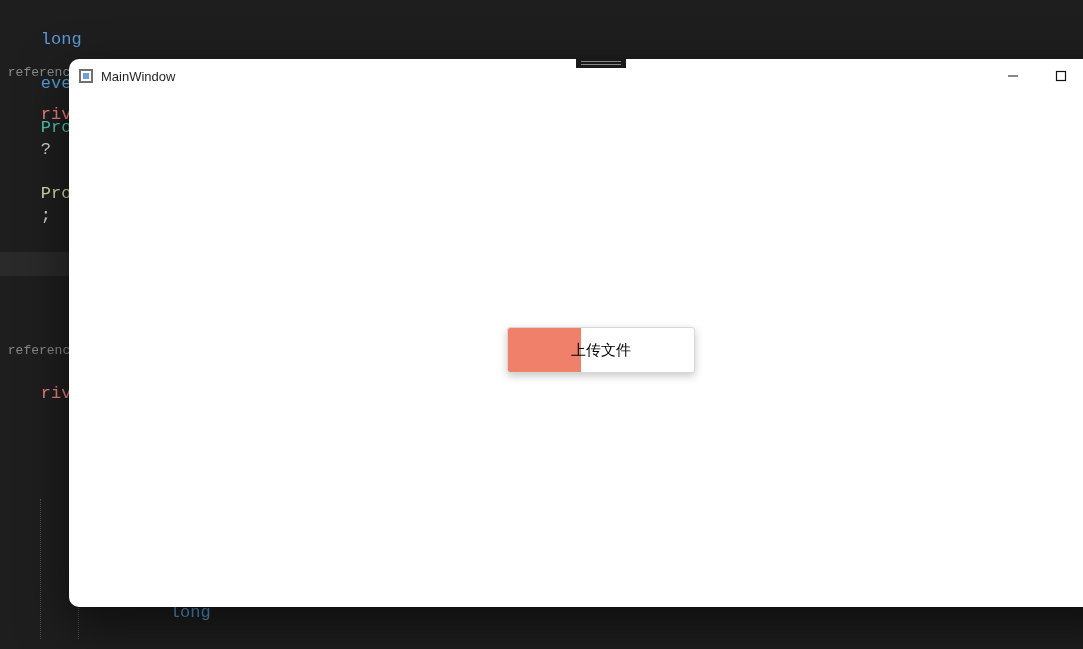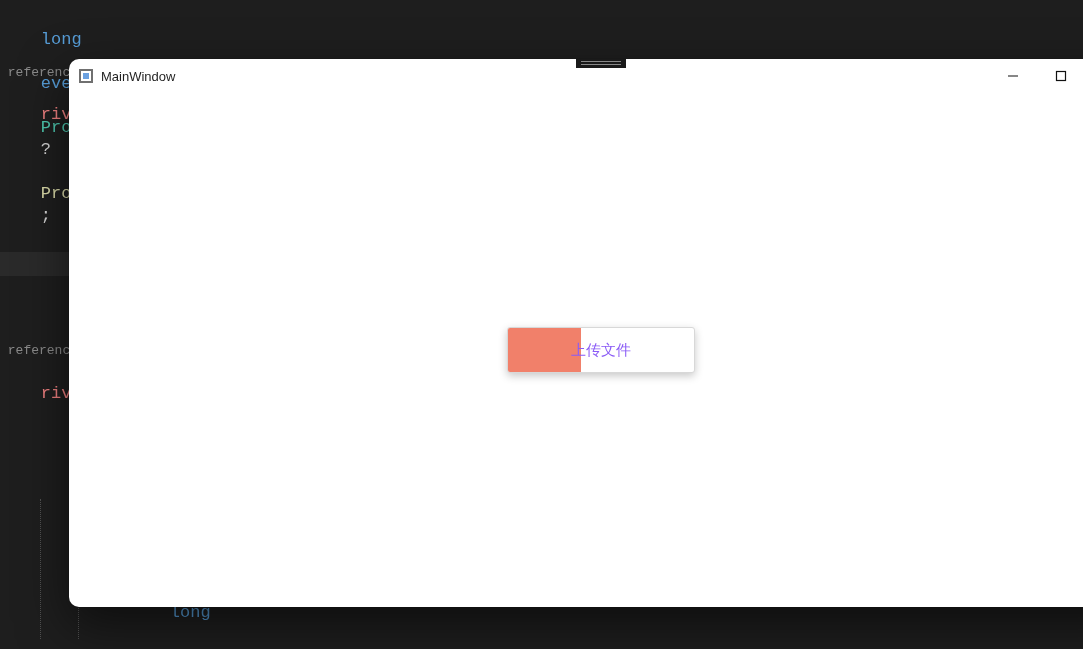--- a/index.html
+++ b/index.html
@@ -126,21 +126,21 @@
     width: 188px; height: 46px;
     border: 1px solid #d8d8d8;
     border-radius: 3px;
     background: #ffffff;
     box-shadow: 0 3px 8px rgba(0,0,0,0.22);
     overflow: hidden;
     display: flex;
     align-items: center;
     justify-content: center;
     font-size: 15px;
-    color: #8b5cf6;
+    color: #000000;
     cursor: pointer;
   }
   .upload-btn .progress {
     position: absolute;
     left: 0; top: 0; bottom: 0;
     background: #f1806a;
   }
   .upload-btn .label { position: relative; z-index: 1; }
 </style>
 </head>

